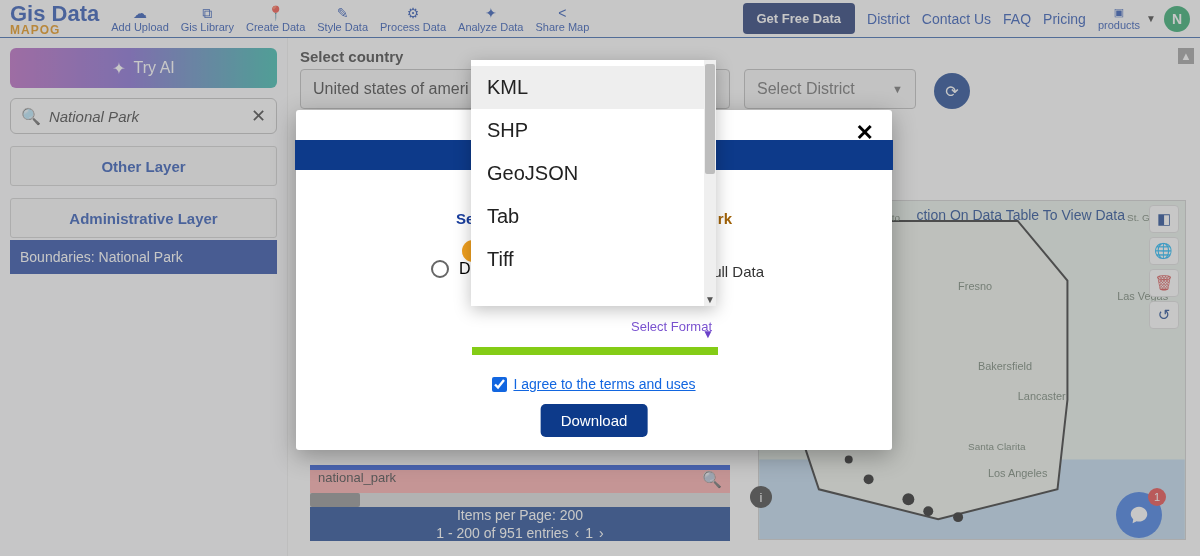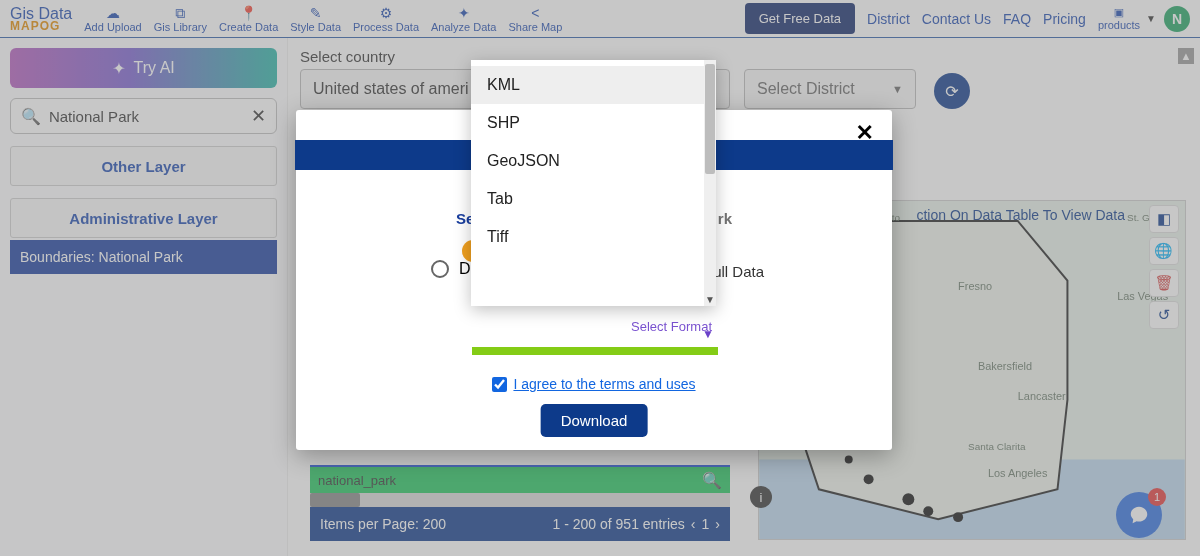--- a/index.html
+++ b/index.html
@@ -2,58 +2,58 @@
 <html><head>
 <meta charset="utf-8">
 <style>
   * { box-sizing: border-box; margin: 0; padding: 0; font-family: Arial, Helvetica, sans-serif; }
   html, body { width: 1200px; height: 556px; overflow: hidden; background: #f0f0f0; }
   .app { position: relative; width: 1200px; height: 556px; background: #fff; }
 
   
   .topbar { display: flex; align-items: center; height: 38px; border-bottom: 1px solid #2a5ba8; padding: 0 10px; background: #fff; }
   .logo { display: flex; align-items: center; gap: 2px; margin-right: 12px; }
-  .logo .gisdata { color: #1d4ab0; font-weight: 400; font-size: 16px; }
+  .logo .gisdata { color: #1d4ab0; font-weight: 700; font-size: 22px; }
   .logo .mapog { color: #e48b00; font-weight: 700; font-size: 12px; letter-spacing: 1px; margin-top: -4px; }
   .nav-actions { display: flex; gap: 12px; }
   .nav-item { display: flex; flex-direction: column; align-items: center; font-size: 11px; color: #1d4ab0; cursor: pointer; }
   .nav-item .ico { font-size: 14px; height: 16px; }
   .topbar .spacer { flex: 1; }
-  .get-free { background: #12296b; color: #fff; border-radius: 4px; padding: 8px 14px; font-size: 13px; margin-right: 12px; }
+  .get-free { background: #12296b; color: #fff; border-radius: 4px; padding: 8px 14px; font-size: 13px; margin-right: 12px; font-weight: bold; }
   .toplink { color: #1d4ab0; font-size: 14px; margin-right: 12px; text-decoration: none; }
   .products { display: flex; flex-direction: column; align-items: center; color: #1d4ab0; font-size: 11px; margin-right: 6px; }
   .caret-down { color: #333; font-size: 10px; margin-right: 8px; }
   .avatar { width: 26px; height: 26px; border-radius: 50%; background: #1fa463; color: #fff; display: flex; align-items: center; justify-content: center; font-size: 14px; font-weight: 600; }
 
   
   .body { display: flex; height: calc(100% - 38px); }
   .sidebar { width: 288px; padding: 10px; background: #fdfdff; border-right: 1px solid #eee; }
   .tryai { width: 100%; height: 40px; border-radius: 6px; background: linear-gradient(90deg, #b45bbe 0%, #7a60d0 45%, #28b5a6 100%); color: #fff; font-size: 16px; font-weight: 500; display: flex; align-items: center; justify-content: center; gap: 8px; margin-bottom: 10px; }
   .searchwrap { position: relative; border: 1px solid #bfbfbf; border-radius: 6px; height: 36px; display: flex; align-items: center; padding: 0 10px; background: #fff; }
-  .searchwrap input { border: none; outline: none; flex: 1; font-size: 15px; color: #333; margin-left: 8px; }
+  .searchwrap input { border: none; outline: none; flex: 1; font-size: 15px; color: #333; margin-left: 8px; font-style: italic; }
   .searchwrap .x { font-size: 18px; color: #333; cursor: pointer; }
   .layer-btn { width: 100%; height: 40px; margin-top: 12px; border: 1px solid #d0d0d0; background: #fafafa; border-radius: 3px; color: #1d4ab0; font-size: 15px; font-weight: 600; display: flex; align-items: center; justify-content: center; }
   .layer-btn.other { margin-top: 12px; }
   .layer-selected { width: 100%; height: 34px; background: #183d9e; color: #fff; font-size: 14px; display: flex; align-items: center; padding-left: 10px; margin-top: 2px; }
 
   .main { flex: 1; display: flex; flex-direction: column; position: relative; padding: 10px 12px 0 12px; }
   .row1 { display: flex; gap: 14px; align-items: flex-end; }
   .selwrap { display: flex; flex-direction: column; gap: 4px; }
-  .selwrap label { font-size: 15px; font-weight: 400; color: #333; }
+  .selwrap label { font-size: 15px; font-weight: 700; color: #333; }
   .selbox { height: 40px; border: 1px solid #bbb; border-radius: 4px; background: #f7f7f7; display: flex; align-items: center; justify-content: space-between; padding: 0 12px; font-size: 16px; color: #333; }
   .selbox .drop { color: #666; font-size: 11px; }
   .refresh { width: 36px; height: 36px; border-radius: 50%; background: #0d3a8a; color: #fff; display: flex; align-items: center; justify-content: center; font-size: 16px; margin-left: 4px; cursor: pointer; }
 
   .table-footer { position: absolute; left: 310px; bottom: 15px; width: 420px; }
-  .tf-row1 { display: flex; align-items: center; background: #22c55e; height: 28px; border-top: 2px solid #1d4ed8; padding: 0 8px; font-size: 13px; color: #333; }
+  .tf-row1 { display: flex; background: #fca5a5; height: 28px; border-top: 5px solid #1d4ed8; padding: 0 8px; font-size: 13px; color: #333; }
   .tf-row1 .cell { flex: 1; }
   .tf-row1 .mag { font-size: 16px; color:#222; }
   .tf-scroll { height: 14px; background: #d9d9d9; position: relative; }
   .tf-scroll::before { content:""; position:absolute; left:0; top:0; height:14px; width:50px; background:#888; border-radius:2px; }
-  .tf-row2 { background: #0d3a8a; color: #fff; height: 34px; display: flex; align-items: center; justify-content: space-between; padding: 0 10px; font-size: 14px; }
+  .tf-row2 { background: #0d3a8a; color: #fff; height: 34px; display: flex; align-items: center; justify-content: space-between; padding: 0 10px; font-size: 14px; flex-direction: column; }
   .pager-ctrl { display:flex; align-items:center; gap:6px; }
 
   .mapzone { position: absolute; right: 14px; top: 200px; width: 428px; height: 340px; background: #dfeee4; border:1px solid #ccc; overflow:hidden; }
   .map-svg { width:100%; height:100%; }
   .map-note { position: absolute; right: 60px; top: 6px; color: #0d3a8a; font-size: 14px; margin-left: 28px; }
   .map-tools { position: absolute; right: 6px; top: 4px; width: 30px; display: flex; flex-direction: column; gap: 4px; }
   .map-tools .tool { width: 30px; height: 28px; background: #fff; border:1px solid #ddd; border-radius:4px; display:flex; align-items:center; justify-content:center; font-size:15px; color:#0d3a8a; }
   .map-tools .tool.trash { color:#d43c3c; }
 
   .info-dot { position:absolute; left: 750px; bottom: 48px; width:22px; height:22px; border-radius:50%; background:#333; color:#fff; display:flex; align-items:center; justify-content:center; font-size:13px; }
@@ -62,37 +62,37 @@
   .chat-badge { position:absolute; top:-4px; right:-4px; width:18px; height:18px; border-radius:50%; background:#e63a3a; color:#fff; font-size:11px; display:flex; align-items:center; justify-content:center; }
   .scroll-up { position:absolute; right:6px; top:48px; width:16px; height:16px; background:#999; color:#fff; font-size:11px; display:flex; align-items:center; justify-content:center; }
 
   
   .dim { position:absolute; inset:0; background: rgba(130,130,130,0.45); }
 
   
   .modal { position:absolute; left:296px; top:110px; width:596px; height:340px; background:#fff; border-radius:3px; box-shadow: 0 6px 24px rgba(0,0,0,.3); }
   .modal .close { position:absolute; top:10px; right:18px; font-size:22px; font-weight:700; cursor:pointer; }
   .modal .title-partial { position:absolute; left:160px; top:100px; font-size:15px; font-weight:700; color:#183d9e; }
-  .modal .title-partial2 { position:absolute; right:160px; top:100px; font-size:15px; font-weight:700; color:#737373; }
+  .modal .title-partial2 { position:absolute; right:160px; top:100px; font-size:15px; font-weight:700; color:#a16207; }
   .modal .radio-row { position:absolute; left:135px; top:150px; display:flex; align-items:center; gap:10px; }
   .modal .radio { width:18px; height:18px; border:2px solid #666; border-radius:50%; }
   .modal .orange-pill-edge { position:absolute; left:166px; top:130px; width:20px; height:22px; background:#f0a020; border-radius:11px 0 0 11px; }
   .modal .full-data-label { position:absolute; right:128px; top:153px; font-size:15px; color:#333; }
   .sel-format { position:absolute; left:176px; top:195px; width:246px; height:50px; border-bottom:8px solid #84cc16; display:flex; flex-direction:column; justify-content:center; padding:2px 6px;align-items:flex-end; }
   .sel-format .lab { font-size:13px; color:#7a52d0; }
   .sel-format .drop { position:absolute; right:4px; bottom:6px; color:#6b42c9; font-size:12px; }
   .terms-row { position:absolute; left:0; right:0; top:266px; display:flex; justify-content:center; align-items:center; gap:6px; color:#1266e0; font-size:14px; }
   .terms-row a { text-decoration:underline; }
   .terms-row input { accent-color:#1266e0; width:15px; height:15px; }
   .dl-btn { position:absolute; left:50%; transform:translateX(-50%); top:294px; background:#0d3a8a; color:#fff; padding:8px 20px; border-radius:5px; font-size:15px; }
 
   
   .dropdown { position:absolute; left:471px; top:60px; width:245px; height:246px; background:#fff; box-shadow:0 4px 16px rgba(0,0,0,.25); z-index:200; display:flex; }
   .dropdown ul { list-style:none; flex:1; padding:6px 0; overflow:hidden; }
-  .dropdown li { padding:10px 16px; font-size:16px; color:#222; cursor:pointer; }
+  .dropdown li { padding:10px 16px; font-size:20px; color:#222; cursor:pointer; }
   .dropdown li.hover { background:#eee; }
   .dd-scroll { width:12px; background:#efefef; position:relative; }
   .dd-scroll .thumb { position:absolute; top:4px; left:1px; width:10px; height:110px; background:#bdbdbd; border-radius:2px; }
   .dd-scroll .arrow { position:absolute; bottom:2px; left:1px; width:10px; height:10px; color:#555; font-size:10px; text-align:center; }
 </style>
 </head>
 <body>
 
 <div class="app">
 

